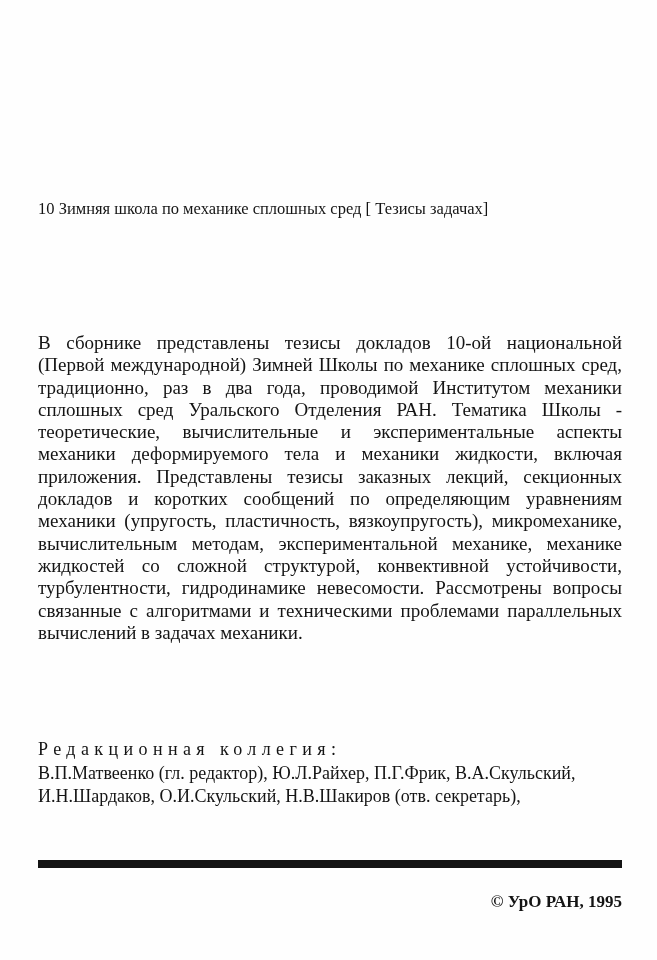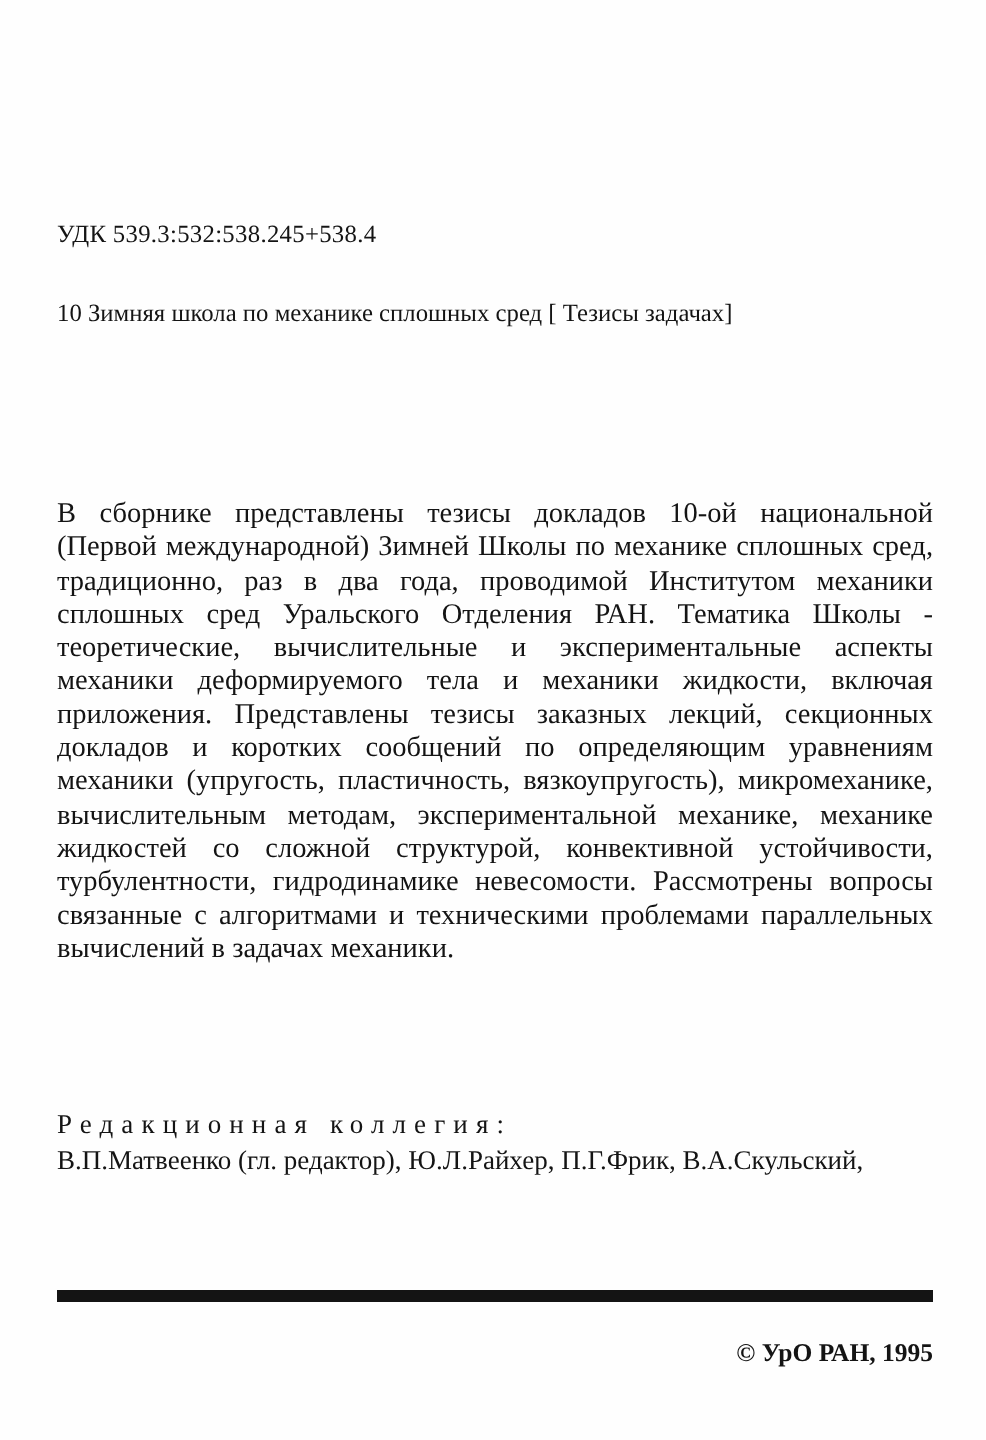--- a/index.html
+++ b/index.html
@@ -63,32 +63,32 @@
     font-size: 17px;
     font-weight: 700;
     text-align: right;
   }
 </style>
 </head>
 <body>
 
 <div class="page">
 
-  <div class="block udk">УДК 539.3:532:538.245+538.4</div>
 
   <div class="block title-block">
     <div>
       <span class="title-bold">10 Зимняя школа по механике сплошных сред</span><span class="title-suffix"> [ Тезисы задачах]</span>
     </div>
   </div>
 
   <div class="block abstract">В сборнике представлены тезисы докладов 10-ой национальной (Первой международной) Зимней Школы по механике сплошных сред, традиционно, раз в два года, проводимой Институтом механики сплошных сред Уральского Отделения РАН. Тематика Школы - теоретические, вычислительные и экспериментальные аспекты механики деформируемого тела и механики жидкости, включая приложения. Представлены тезисы заказных лекций, секционных докладов и коротких сообщений по определяющим уравнениям механики (упругость, пластичность, вязкоупругость), микромеханике, вычислительным методам, экспериментальной механике, механике жидкостей со сложной структурой, конвективной устойчивости, турбулентности, гидродинамике невесомости. Рассмотрены вопросы связанные с алгоритмами и техническими проблемами параллельных вычислений в задачах механики.</div>
 
   <div class="block editorial">
     <div class="editorial-heading">Редакционная коллегия:</div>
     <div>В.П.Матвеенко (гл. редактор), Ю.Л.Райхер, П.Г.Фрик, В.А.Скульский,</div>
+    <div>И.Н.Шардаков, О.И.Скульский, Н.В.Шакиров (отв. секретарь),</div>
   </div>
 
   <div class="divider-bar"></div>
 
   <div class="block copyright">© УрО РАН, 1995</div>
 
 </div>
 
 </body></html>

